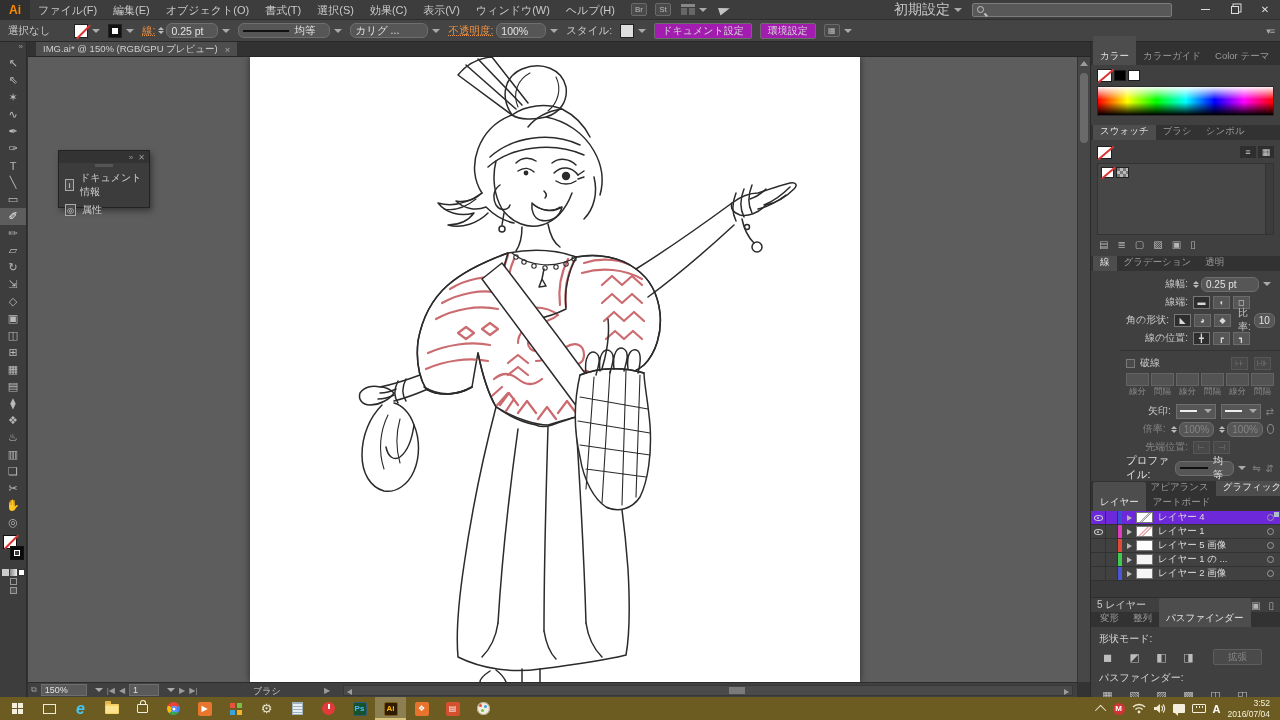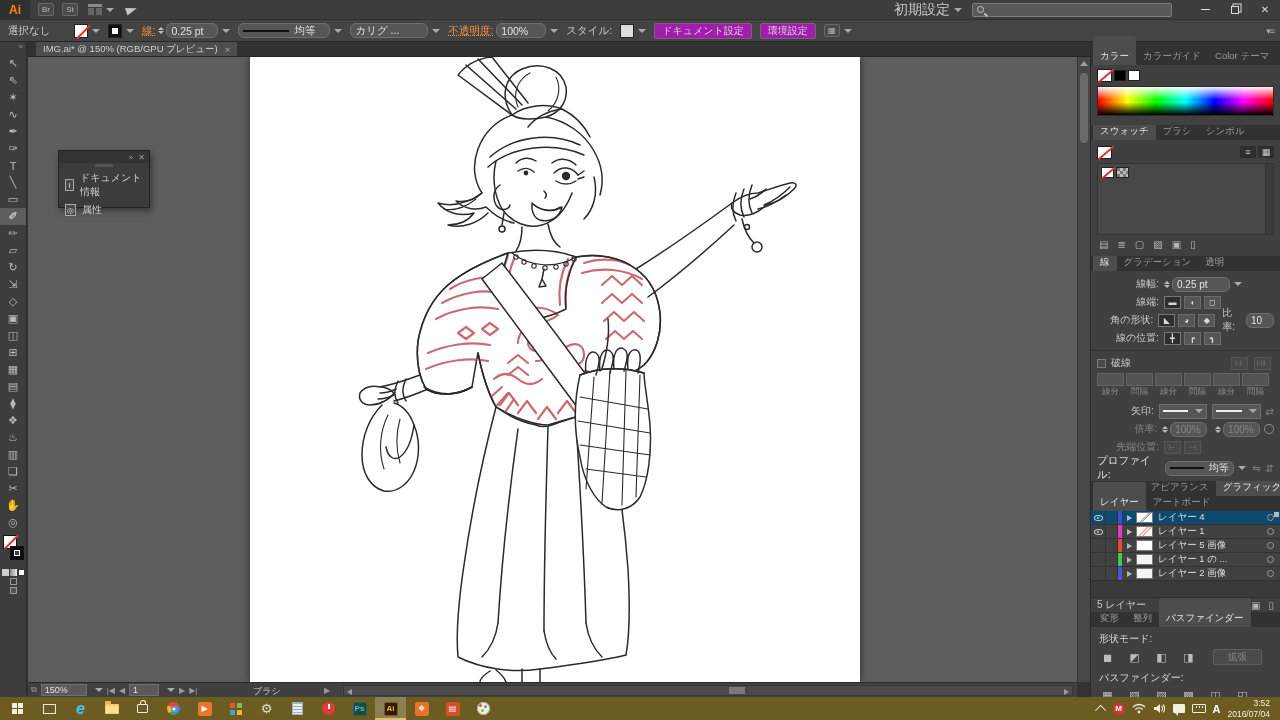--- a/index.html
+++ b/index.html
@@ -87,40 +87,40 @@
   .viewbtns { margin-left:auto; display:flex; gap:2px; }
   .viewbtn { width:16px; height:12px; background:#2e2e2e; color:#cfcfcf; font-size:9px; line-height:12px; text-align:center; }
   #swatchlist { height:72px; background:#474747; border:1px solid #333; margin-top:2px; position:relative; }
   #swatchlist .scrltrk { position:absolute; right:0; top:0; bottom:0; width:8px; background:#3c3c3c; border-left:1px solid #333;}
   .swx { position:absolute; left:3px; top:3px; width:13px; height:11px; background:#fff; border:1px solid #222; }
   .swx::after { content:""; position:absolute; left:-2px; top:4px; width:17px; height:2px; background:#d33; transform:rotate(-40deg);}
   .swreg { position:absolute; left:18px; top:3px; width:13px; height:11px; border:1px solid #222;
     background:repeating-conic-gradient(#bbb 0 25%, #777 0 50%) 0 0/6px 6px; }
   .iconrow { display:flex; align-items:center; gap:9px; height:18px; color:#b5b5b5; font-size:10px; padding:0 2px;}
   
-  #stroke-pane { height:210px; padding:4px 6px 0; }
+  #stroke-pane { height:210px; padding:4px 6px 0;margin-left:29px; }
   .srow { display:flex; align-items:center; height:18px; }
   .srlbl { width:62px; text-align:right; margin-right:5px; color:#c9c9c9; white-space:nowrap; }
   .srlbl.dim, .dim { color:#858585; }
   .sbtn { width:17px; height:13px; background:#565656; border:1px solid #6b6b6b; margin-right:3px; color:#d8d8d8;
     font-size:8px; display:flex; align-items:center; justify-content:center; }
   .sbtn.active { background:#2e2e2e; border-color:#777; }
   .sbtn.disabled { background:#484848; color:#777; border-color:#565656; }
   .sep { height:1px; background:#333; margin:3px -6px; }
   .dashboxes { display:flex; gap:2px; margin-top:1px; }
   .dashboxes .db { width:27px; height:13px; background:#535353; border:1px solid #646464; }
   .dashlbls { display:flex; gap:2px; }
   .dashlbls span { width:27px; text-align:center; color:#8d8d8d; font-size:8.5px; }
   .arrowdd { width:52px; height:15px; background:#565656; border:1px solid #6e6e6e; display:flex; align-items:center; padding:0 3px; margin-right:5px;}
   .arrowdd .ln { flex:1; height:2px; background:#eee; margin-right:3px; }
   .chain { width:10px; height:10px; border:1.5px solid #8a8a8a; border-radius:50%; margin-left:4px; position:relative;}
   
   #layers-pane { height:86px; background:#3a3a3a; overflow:hidden; }
   .lrow { height:14px; display:flex; align-items:center; border-bottom:1px solid #323232; background:#414141; position:relative; }
-  .lrow.sel { background:#0c4a6e; }
+  .lrow.sel { background:#6d28d9; }
   .eyebox { width:15px; height:100%; border-right:1px solid #333; display:flex; align-items:center; justify-content:center; }
   .eye { width:9px; height:6px; border:1px solid #cfcfcf; border-radius:50%; position:relative; opacity:0; }
   .eye::after { content:""; position:absolute; left:2.2px; top:1px; width:2.6px; height:2.6px; border-radius:50%; background:#cfcfcf;}
   .lrow.vis .eye { opacity:1; }
   .lockbox { width:12px; height:100%; border-right:1px solid #333; }
   .cbar { width:4px; height:100%; }
   .exp { width:0; height:0; border-top:3.5px solid transparent; border-bottom:3.5px solid transparent;
     border-left:5px solid #b5b5b5; margin:0 4px 0 5px; }
   .lthumb { width:17px; height:11px; border:1px solid #777; margin-right:5px; background:#fff; }
   .lname { flex:1; font-size:9.5px; color:#dcdcdc; white-space:nowrap; overflow:hidden; }
@@ -216,20 +216,32 @@
   .kbd { width:14px; height:9px; border:1.2px solid #f4efdc; border-radius:1px;
     background:repeating-linear-gradient(90deg,transparent 0 2px,#f4efdc 2px 3px) 1px 1px/12px 2px no-repeat; }
   .ime { font-size:11px; font-weight:bold; color:#fff; }
   #clock { text-align:right; font-size:8.5px; line-height:1.2; color:#f6f1dd; padding-right:4px; }
 </style>
 </head>
 <body>
 
 <div id="titlebar">
   <div class="ai-logo">Ai</div>
+  <div id="menu-items">
+
+  <span class="menu-item">ファイル(F)</span>
+      <span class="menu-item">編集(E)</span>
+      <span class="menu-item">オブジェクト(O)</span>
+      <span class="menu-item">書式(T)</span>
+      <span class="menu-item">選択(S)</span>
+      <span class="menu-item">効果(C)</span>
+      <span class="menu-item">表示(V)</span>
+      <span class="menu-item">ウィンドウ(W)</span>
+      <span class="menu-item">ヘルプ(H)</span>
+    </div>
   <span class="mini-appbtn">Br</span>
   <span class="mini-appbtn">St</span>
   <span class="arrange-icon"></span>
     <span class="caret"></span>
   <span class="swoosh"></span>
   <div id="workspace-switcher">
     <span>初期設定</span>
       <span class="caret"></span>
   </div>
   <div id="app-search">

